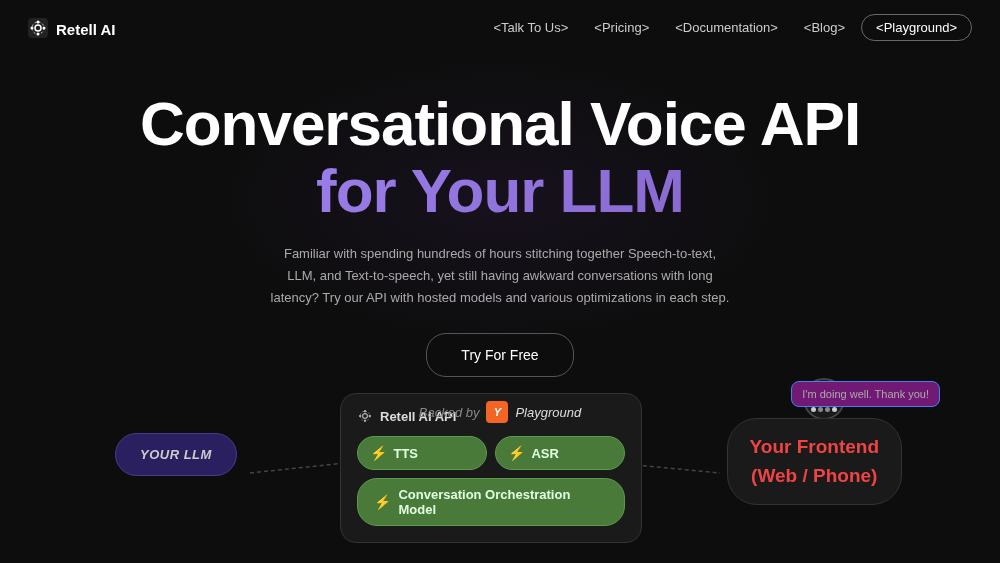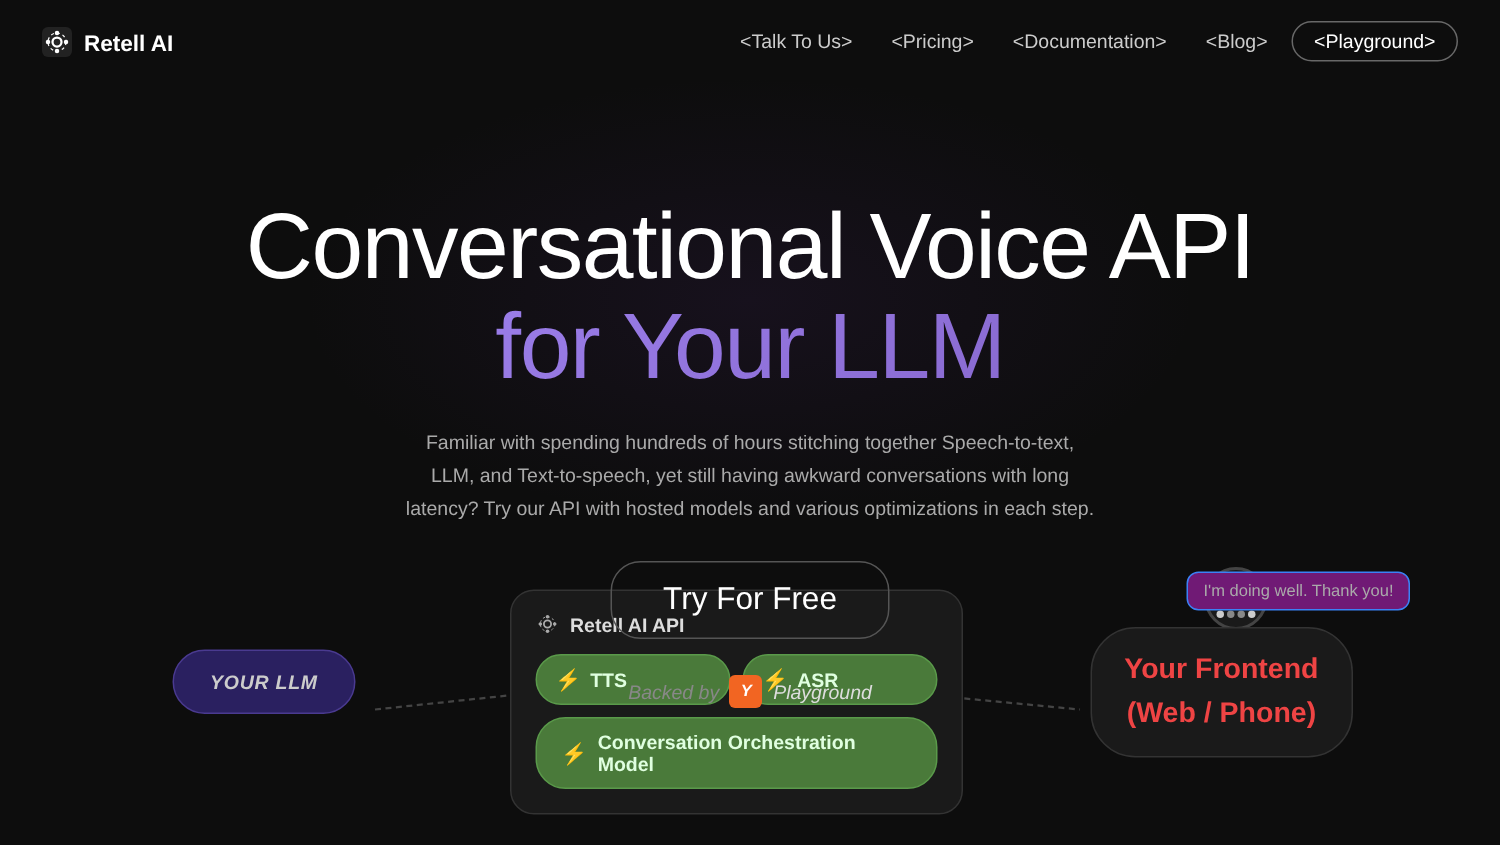--- a/index.html
+++ b/index.html
@@ -57,45 +57,44 @@
 
     
     .hero {
       text-align: center;
       padding: 36px 20px 20px;
       position: relative;
       z-index: 5;
     }
     .hero-title {
       font-size: 62px;
-      font-weight: 400;
+      font-weight: 700;
       line-height: 1.08;
       letter-spacing: -1px;
       margin-bottom: 18px;
-      margin-top: 41px;
     }
     .hero-title .line2 {
       background: linear-gradient(135deg, #a78bfa, #7c5cbf);
       -webkit-background-clip: text;
       -webkit-text-fill-color: transparent;
       background-clip: text;
     }
     .hero-subtitle {
       font-size: 13px;
       color: #aaa;
       max-width: 460px;
       margin: 0 auto 24px;
       line-height: 1.7;
     }
     .try-btn {
       display: inline-block;
       background: transparent;
       border: 1.5px solid #555;
       color: #fff;
-      font-size: 21px;
+      font-size: 14px;
       font-weight: 500;
       padding: 13px 34px;
       border-radius: 20px;
       cursor: pointer;
       margin-bottom: 20px;
     }
     .backed-by {
       display: flex;
       align-items: center;
       justify-content: center;

